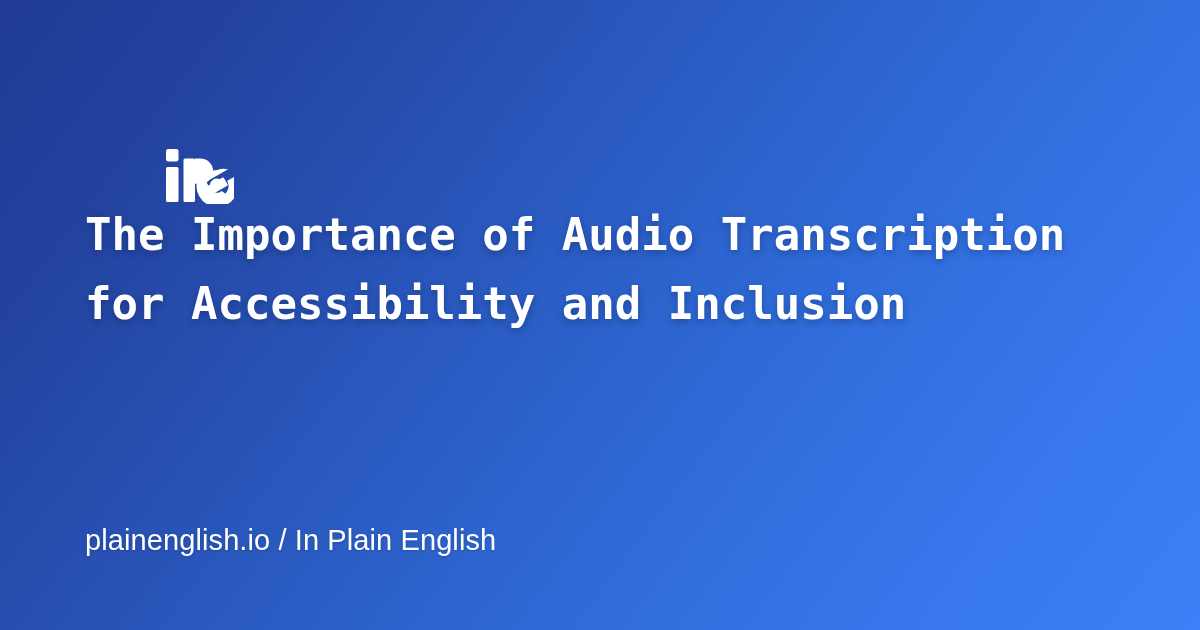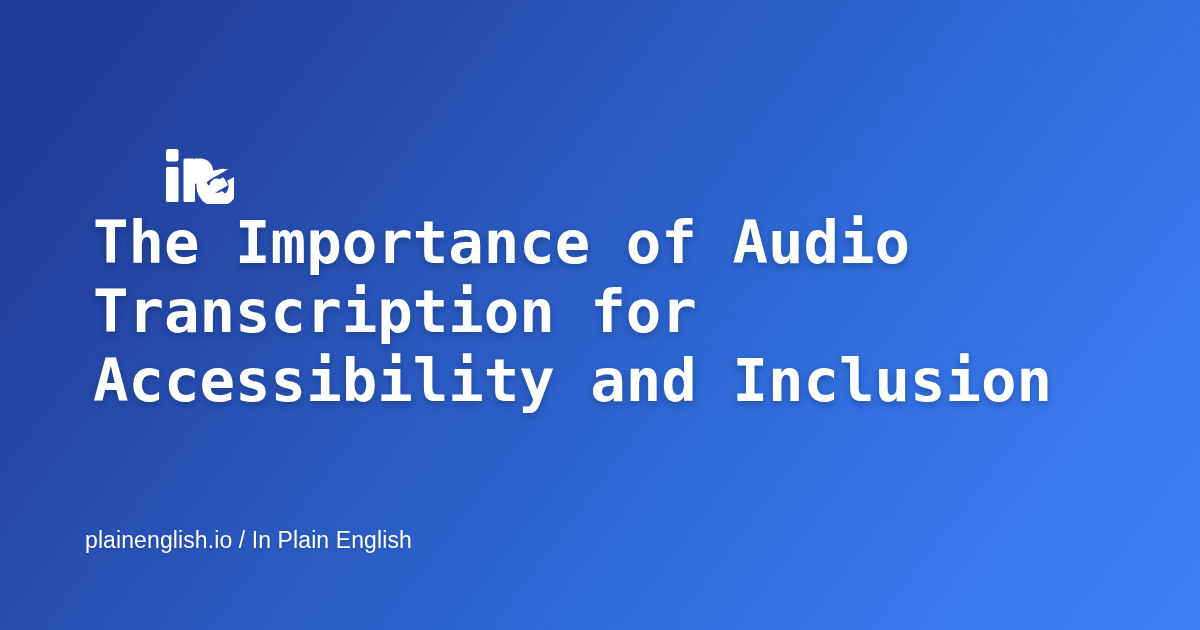--- a/index.html
+++ b/index.html
@@ -37,24 +37,24 @@
 
   
   #title-block {
     position: absolute;
     left: 85px;
     top: 200px;
     width: 1030px;
   }
 
   #title {
-    margin: 8px;
+    margin: 0;
     font-family: "DejaVu Sans Mono", "Liberation Mono", monospace;
     font-weight: bold;
-    font-size: 59px;
+    font-size: 44px;
     line-height: 69px;
     letter-spacing: 0px;
     color: #ffffff;
     text-shadow: 0 3px 7px rgba(10, 26, 70, 0.33);
     white-space: pre-wrap;
     word-break: normal;
   }
 
   
   #footer {
@@ -62,21 +62,21 @@
     left: 85px;
     top: 525px;
     display: flex;
     align-items: baseline;
     gap: 0px;
   }
 
   #footer-text {
     font-family: "Liberation Sans", sans-serif;
     font-weight: normal;
-    font-size: 23px;
+    font-size: 29px;
     line-height: 30px;
     color: #ffffff;
     letter-spacing: 0.1px;
     text-shadow: 0 1px 3px rgba(10, 26, 70, 0.22);
     white-space: pre;
   }
 </style>
 </head>
 <body>
 

